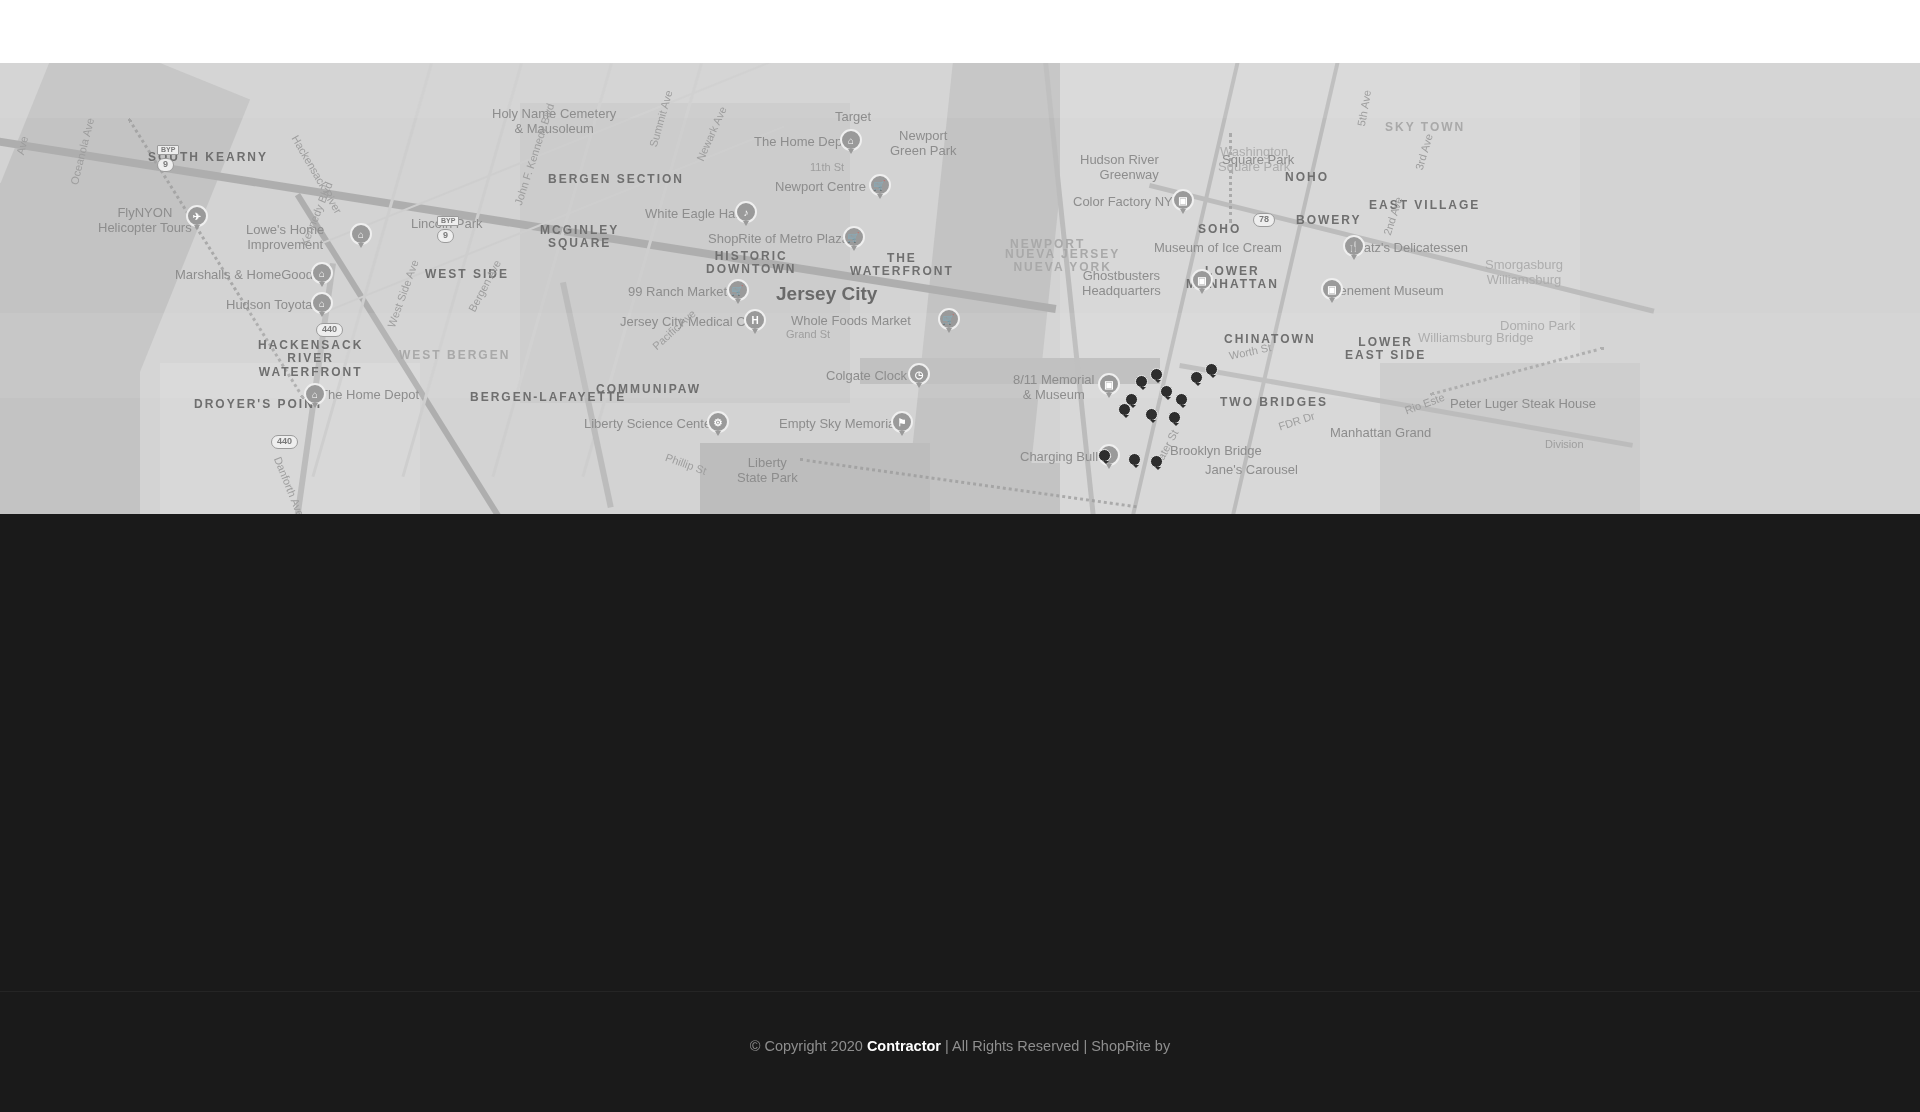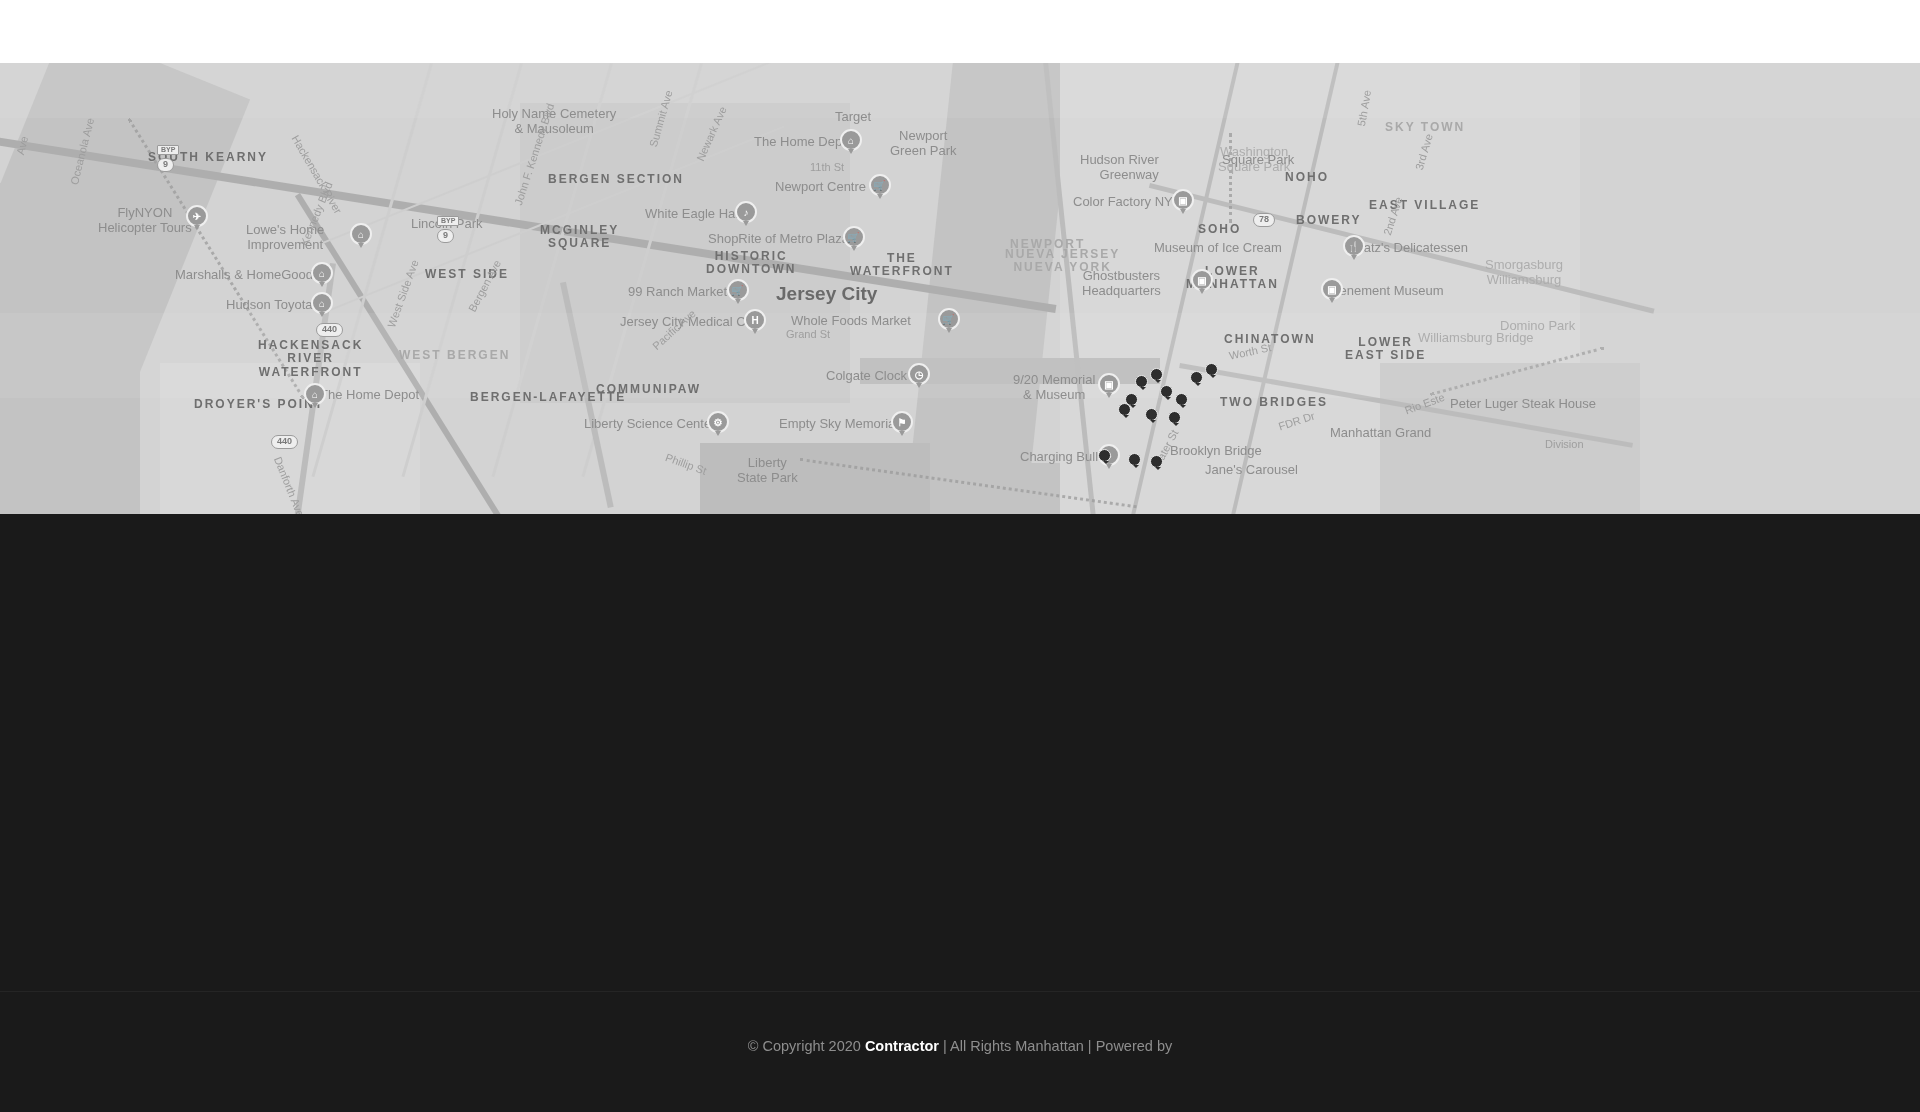--- a/index.html
+++ b/index.html
@@ -345,21 +345,21 @@
       <div class="pin" style="left: 1191px; top: 206px;">▣</div>
       <div class="mt poi" style="left: 1355px; top: 178px;">
         <div style="text-align: center;">Katz's Delicatessen</div>
       </div>
       <div class="pin" style="left: 1343px; top: 172px;">🍴</div>
       <div class="mt poi" style="left: 1333px; top: 221px;">
         <div style="text-align: center;">Tenement Museum</div>
       </div>
       <div class="pin" style="left: 1321px; top: 215px;">▣</div>
       <div class="mt poi" style="left: 1013px; top: 310px;">
-        <div style="text-align: center;">9/20 Memorial</div>
+        <div style="text-align: center;">8/11 Memorial</div>
         <div style="text-align: center;">&amp; Museum</div>
       </div>
       <div class="pin" style="left: 1098px; top: 310px;">▣</div>
       <div class="mt poi" style="left: 1020px; top: 387px;">
         <div style="text-align: center;">Charging Bull</div>
       </div>
       <div class="pin" style="left: 1098px; top: 381px;">●</div>
       <div class="mt poi" style="left: 1222px; top: 90px;">
         <div style="text-align: center;">Square Park</div>
       </div>
@@ -477,14 +477,14 @@
 
   <div class="col col-4">
     <h3>NEWSLETTER</h3>
 
   </div>
 
   <div class="divider"></div>
 </div>
 
 <div class="copy">
-  <span>© Copyright 2020 </span><b>Contractor</b><span> | All Rights Manhattan | Powered by</span>
+  <span>© Copyright 2020 </span><b>Contractor</b><span> | All Rights Reserved | ShopRite by</span>
 </div>
 
 </body></html>

